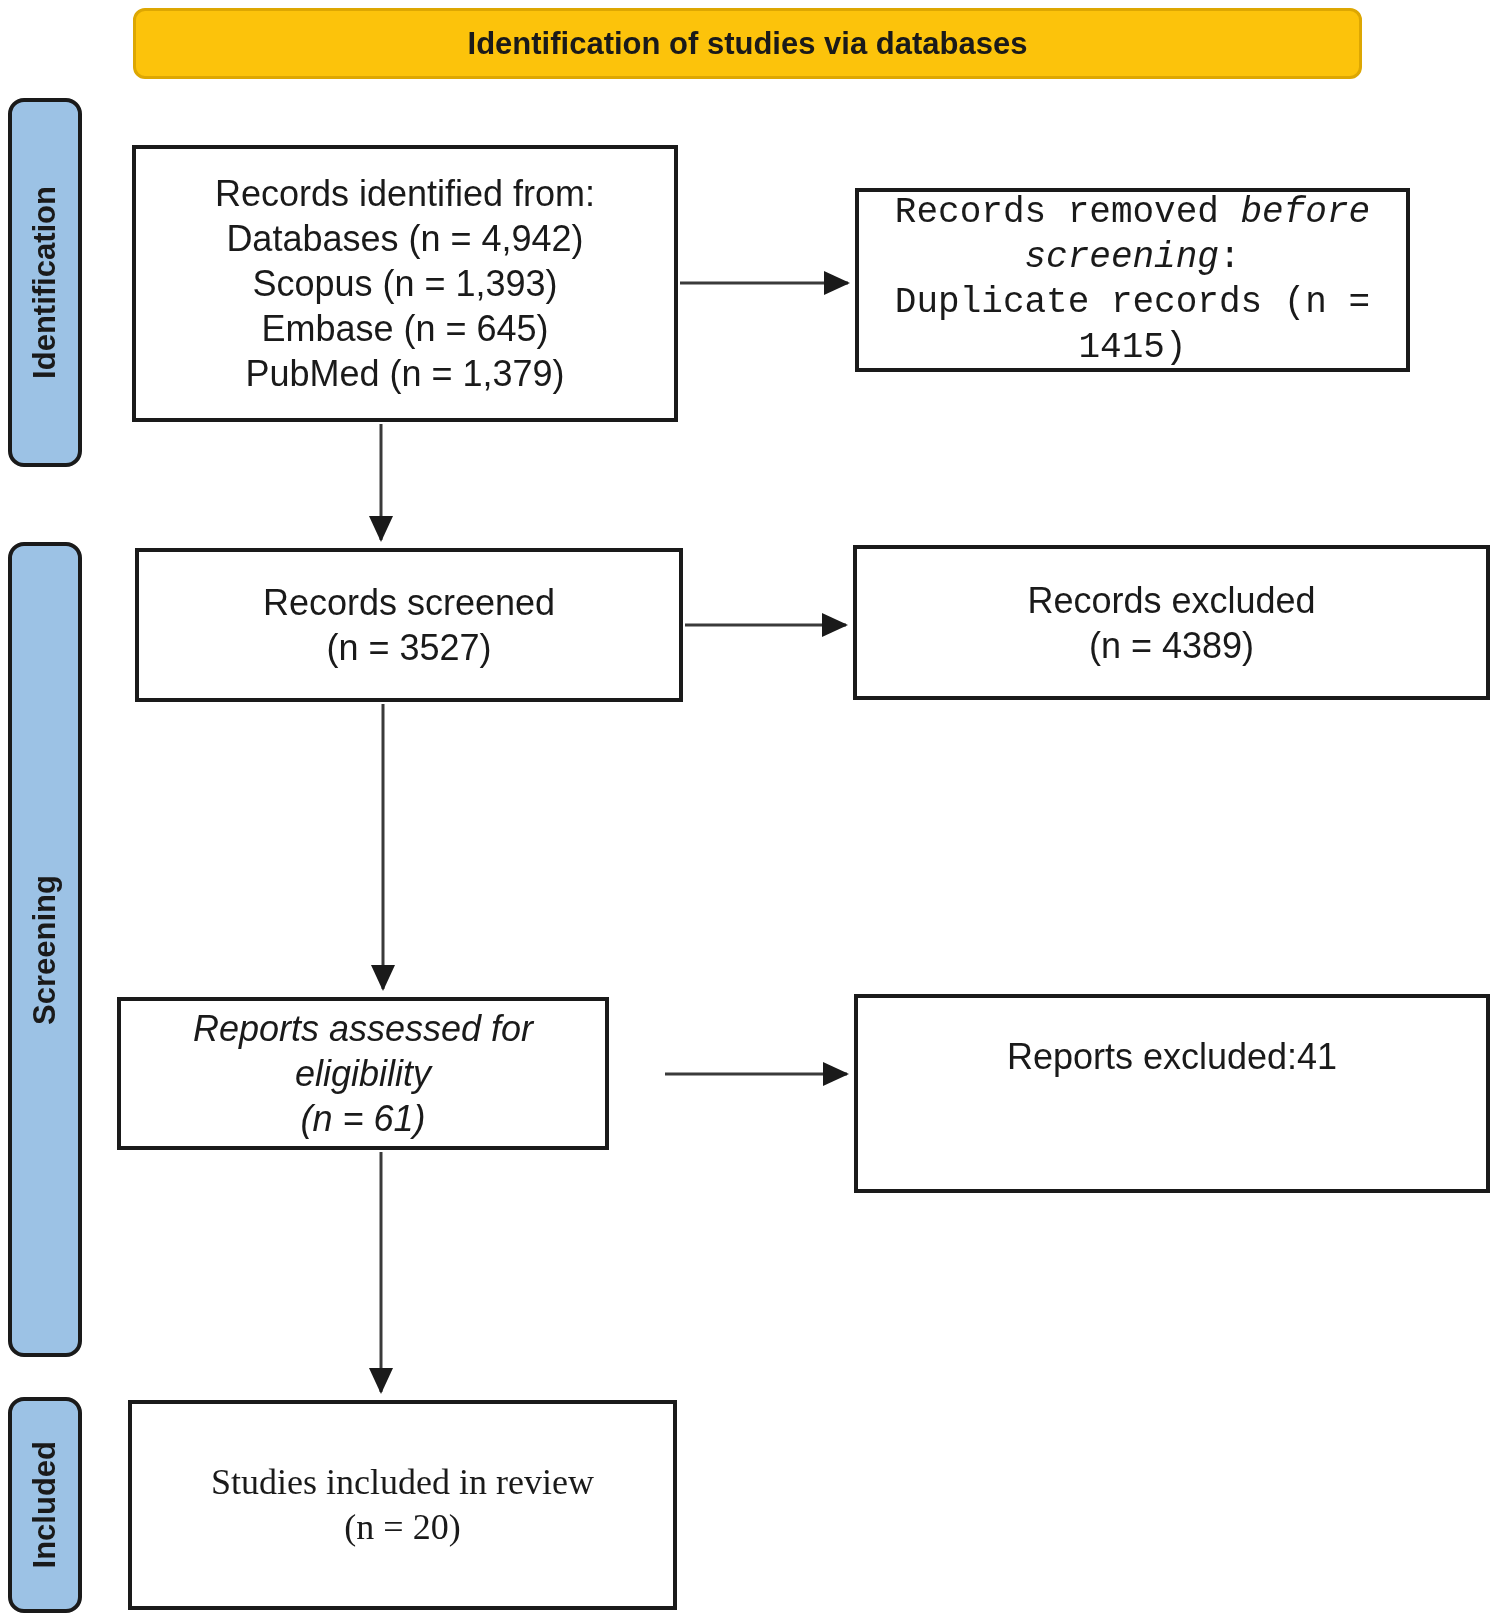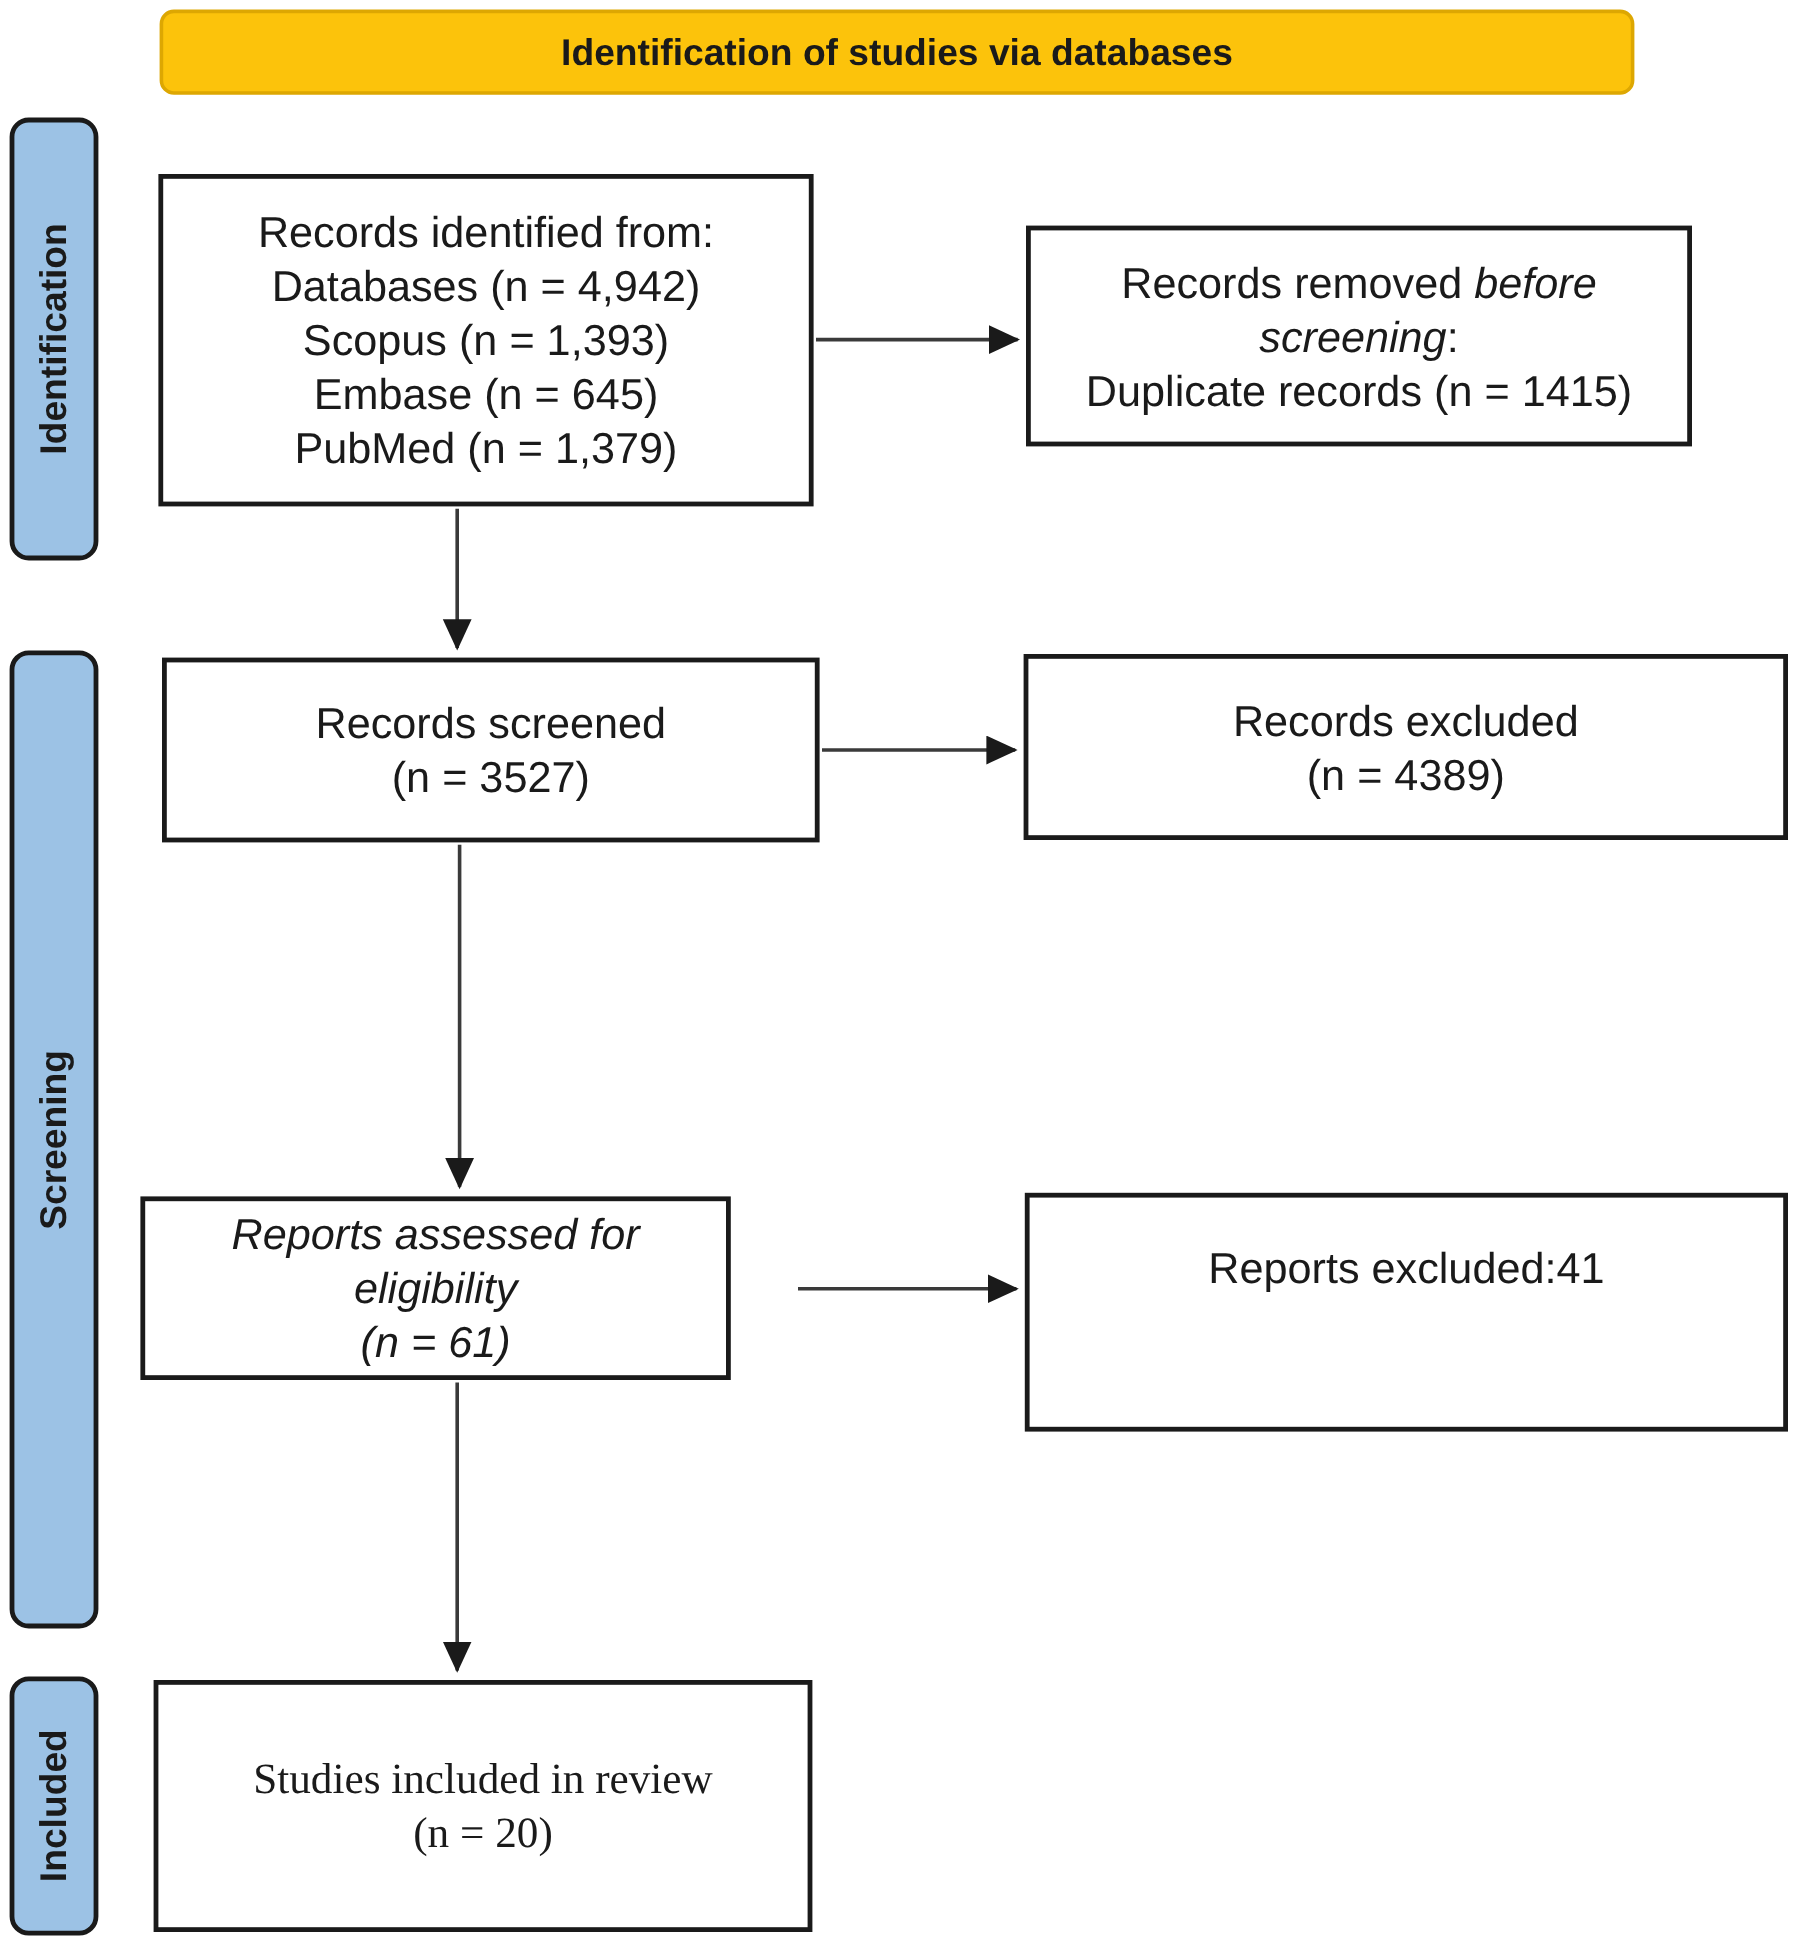--- a/index.html
+++ b/index.html
@@ -46,21 +46,21 @@
     position: absolute;
     background: #ffffff;
     border: 4px solid #1a1a1a;
     box-sizing: border-box;
     display: flex; flex-direction: column;
     align-items: center; justify-content: center;
     text-align: center;
     font-size: 36px; line-height: 45px;
   }
   #box-records-identified { left: 132px; top: 145px;  width: 546px; height: 277px; }
-  #box-records-removed    { left: 855px; top: 188px;  width: 555px; height: 184px; }
+  #box-records-removed    { left: 855px; top: 188px;  width: 555px; height: 184px; font-family: Liberation Mono, monospace; }
   #box-records-screened   { left: 135px; top: 548px;  width: 548px; height: 154px; }
   #box-records-excluded   { left: 853px; top: 545px;  width: 637px; height: 155px; }
   #box-reports-assessed   { left: 117px; top: 997px;  width: 492px; height: 153px; font-style: italic; }
   #box-reports-excluded   { left: 854px; top: 994px;  width: 636px; height: 199px;
                             justify-content: flex-start; padding-top: 36px; }
   #box-studies-included   { left: 128px; top: 1400px; width: 549px; height: 210px; font-family: Liberation Serif, serif; }
   .italic { font-style: italic; }
   .arrows {
     position: absolute; left: 0; top: 0;
     width: 1500px; height: 1622px;

